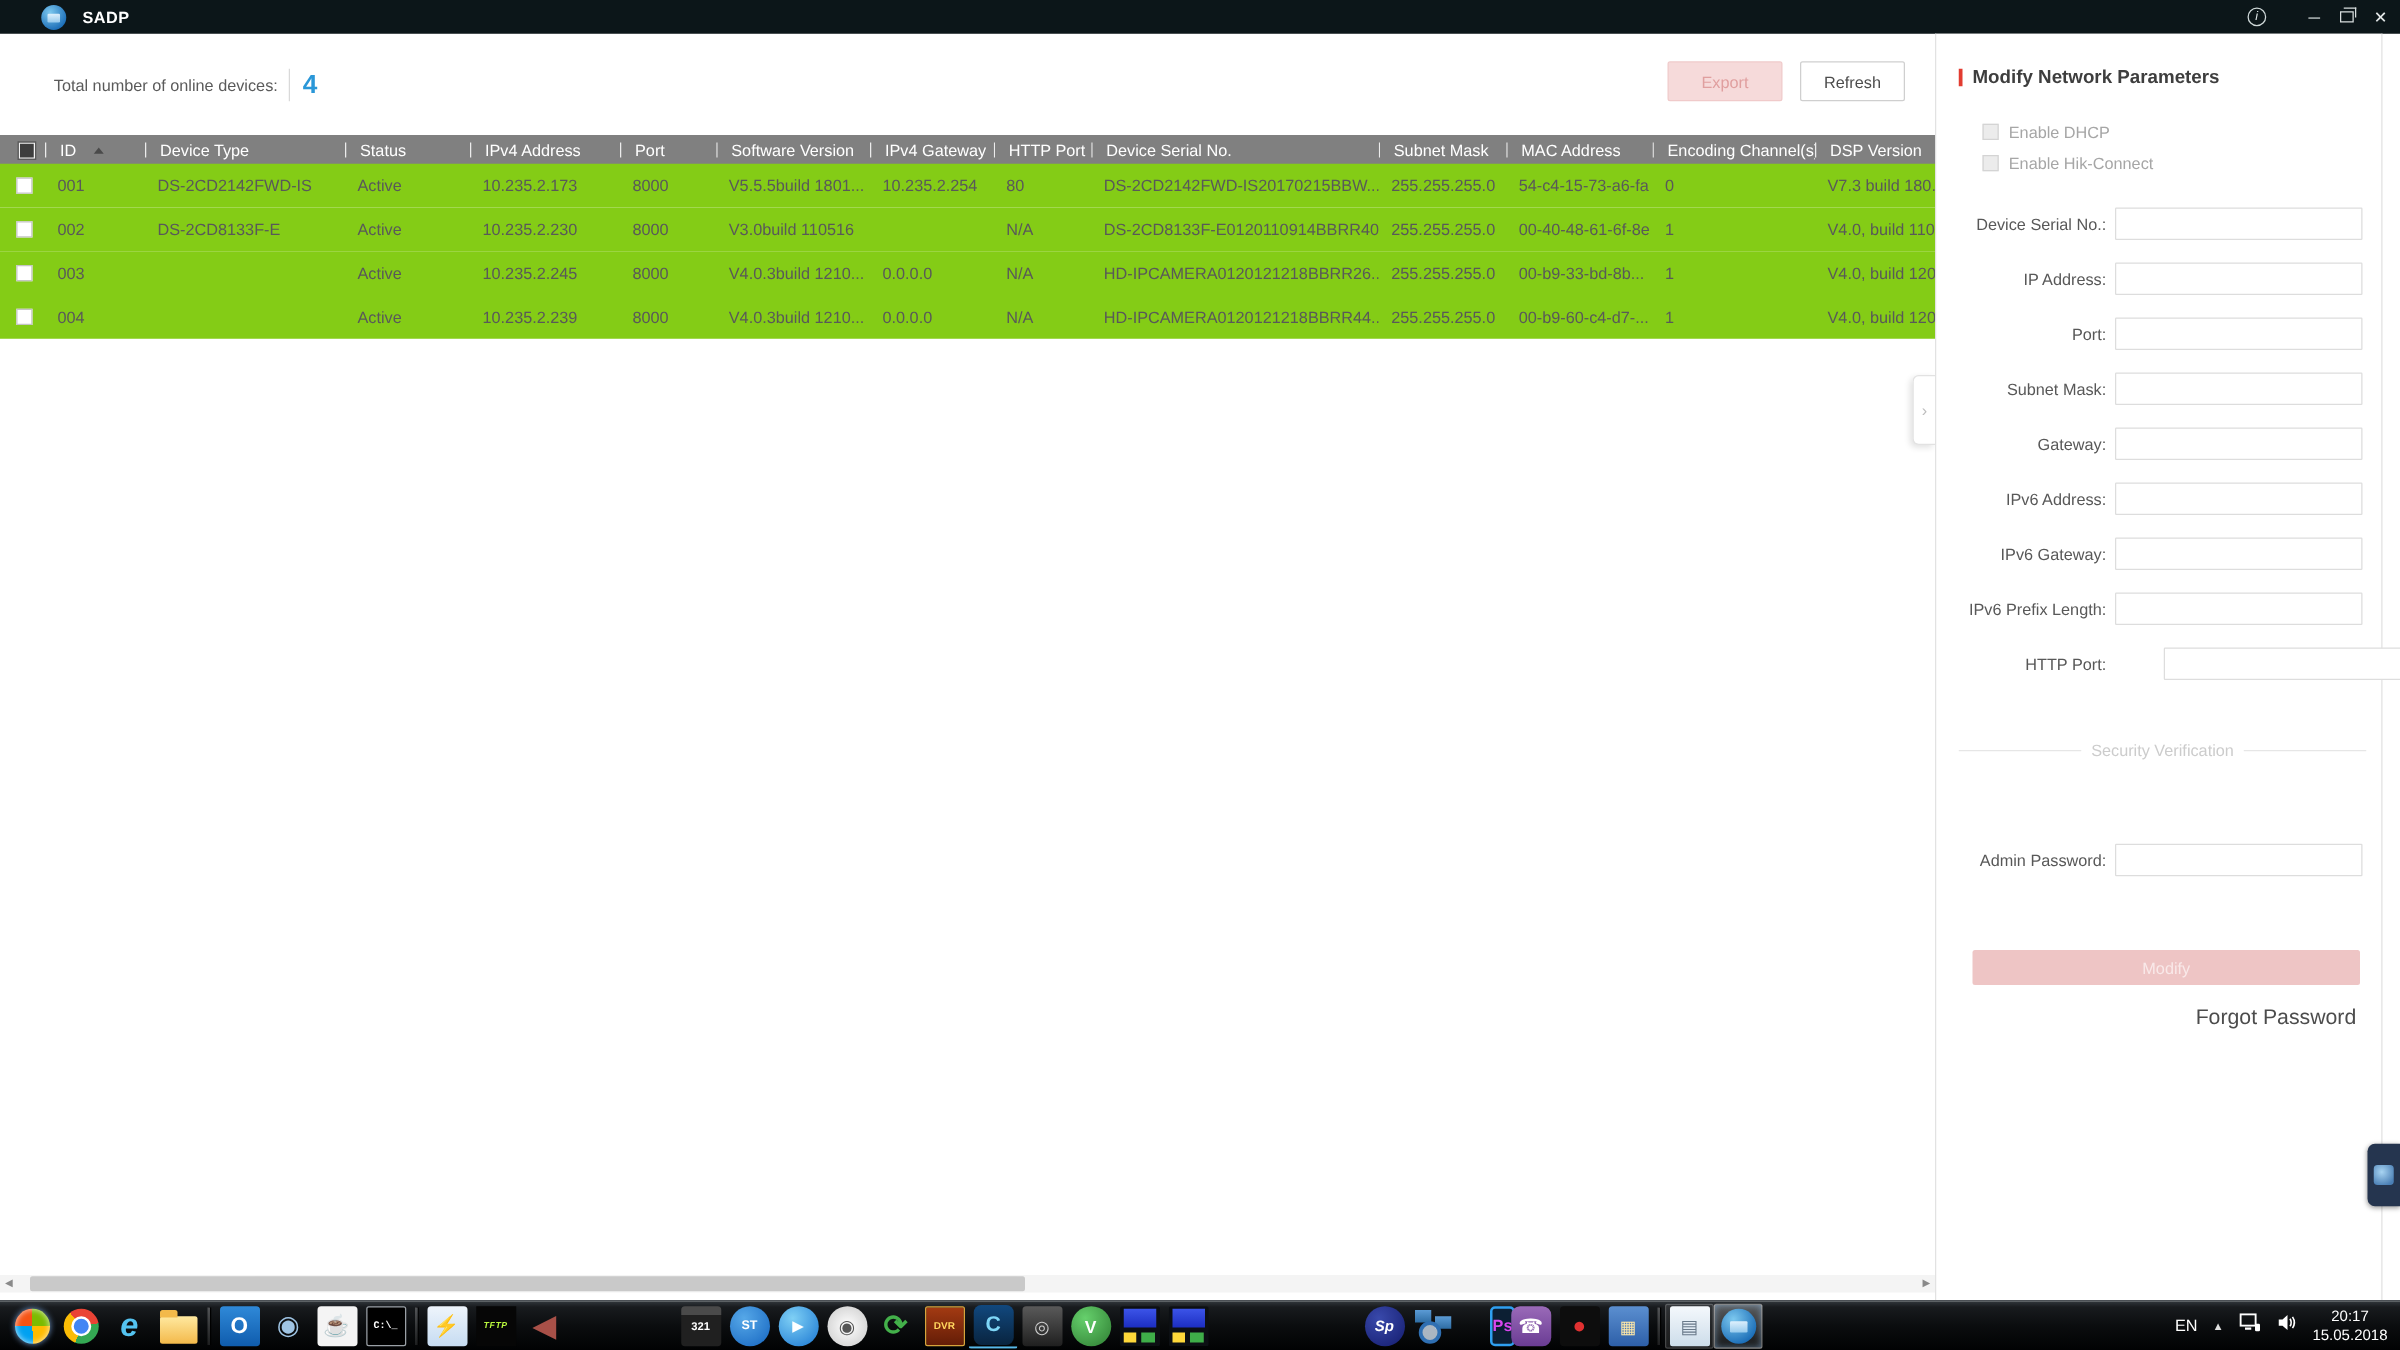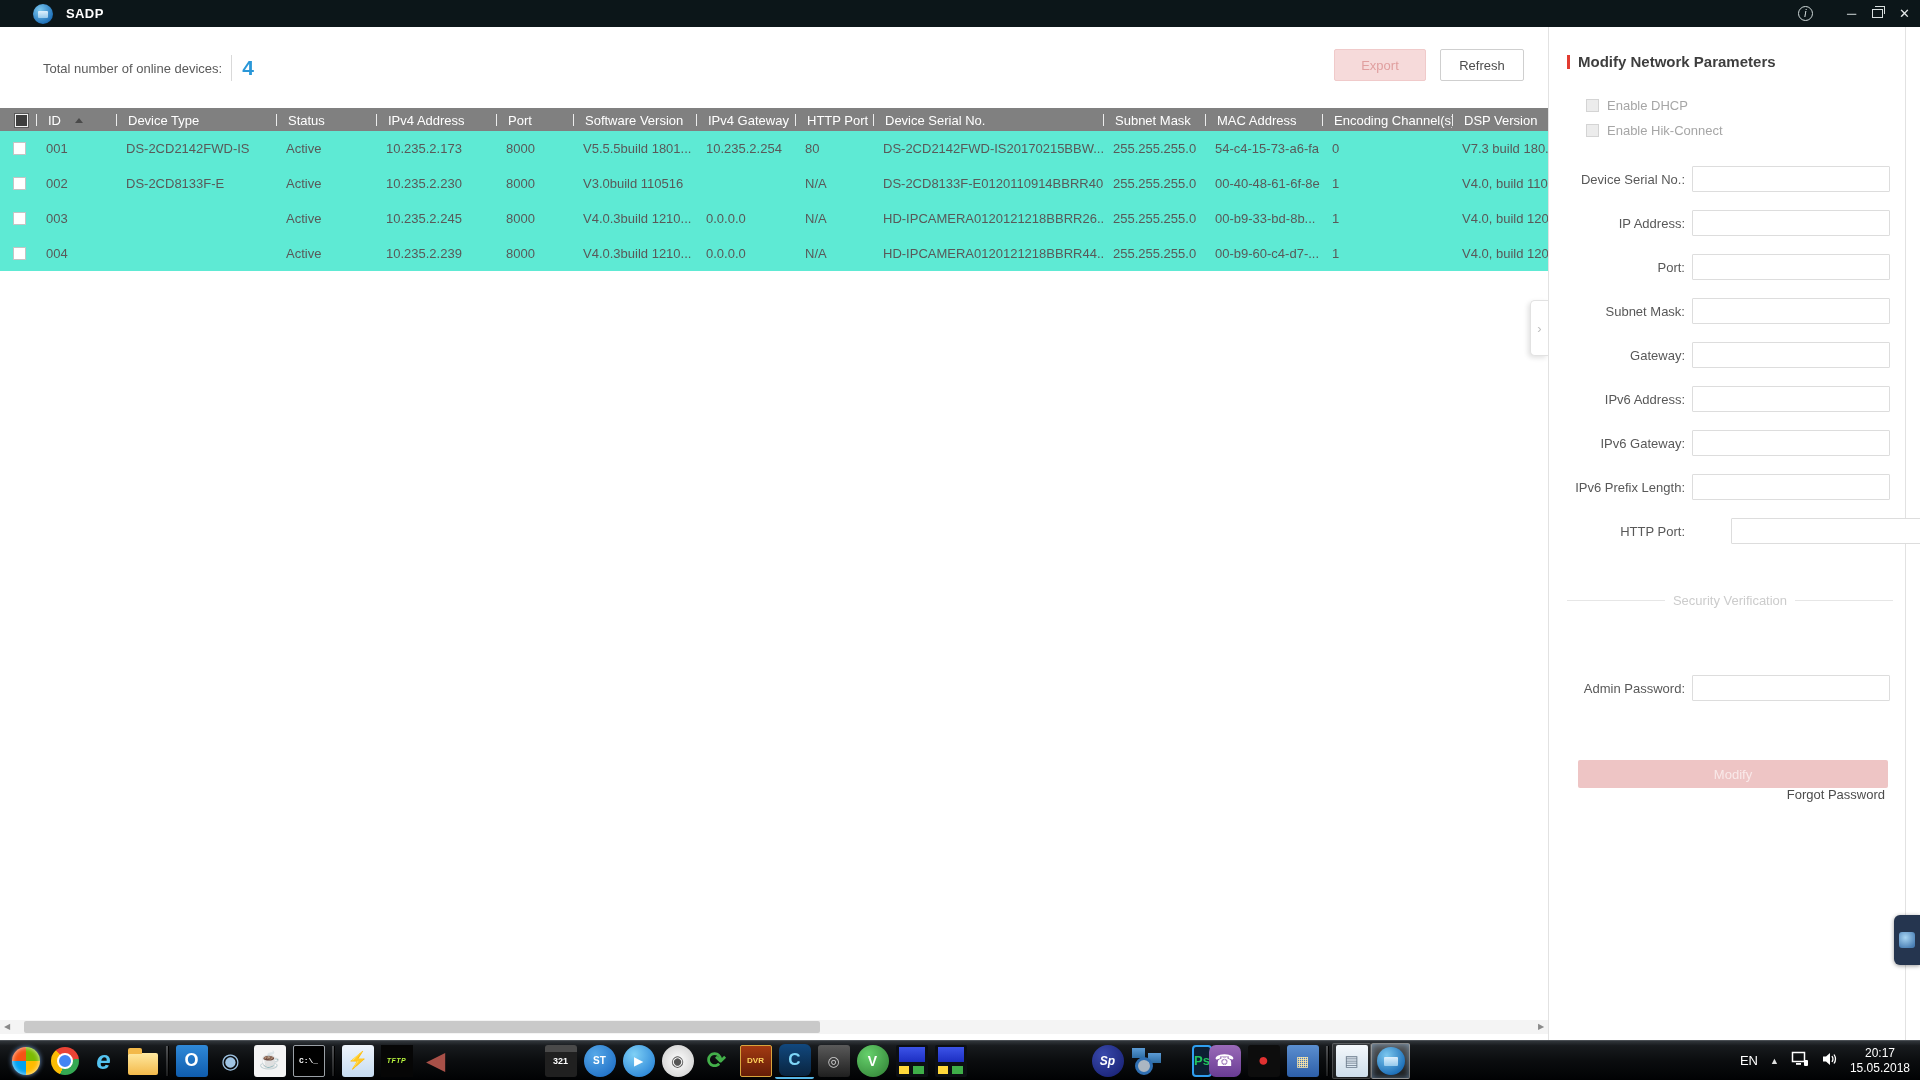--- a/index.html
+++ b/index.html
@@ -24,21 +24,21 @@
   
   .total-row { position:absolute; top:55px; left:43px; display:flex; align-items:center; }
   .total-label { font-size:13px; color:#5a5a5a; }
   .total-count { font-size:21px; font-weight:bold; color:#2a97d8; border-left:1px solid #d9d9d9; padding-left:10px; margin-left:9px; line-height:26px; }
   .btn { position:absolute; top:49px; height:32px; border-radius:2px; font-size:13px; text-align:center; line-height:31px; cursor:default; }
   .btn-export { left:1334px; width:92px; background:#f6dada; color:#e09f9f; border:1px solid #f0caca; }
   .btn-refresh { left:1440px; width:84px; background:#fff; color:#4d4d4d; border:1px solid #cfcfcf; }
 
   
   .thead { position:absolute; top:108px; left:0; width:1548px; height:24px; background:#808080; display:flex; align-items:center; }
-  .trow  { position:absolute; left:0; width:1548px; height:35px; display:flex; align-items:center; background:#5eead4; }
+  .trow  { position:absolute; left:0; width:1548px; height:35px; display:flex; align-items:center; background:#84cc16; }
   .cell { height:100%; display:flex; align-items:center; padding-left:10px; font-size:13px; color:#595959;
       white-space:nowrap; overflow:hidden; position:relative; flex:none; }
   .thead .cell { color:#fff;padding-left:12px; }
   .thead .cell.hsep::before { content:""; position:absolute; left:0; top:6px; width:1px; height:12px; background:rgba(255,255,255,.85); }
   .c0{width:36px;} .c1{width:80px;} .c2{width:160px;} .c3{width:100px;} .c4{width:120px;}
   .c5{width:77px;} .c6{width:123px;} .c7{width:99px;} .c8{width:78px;} .c9{width:230px;}
   .c10{width:102px;} .c11{width:117px;} .c12{width:130px;} .c13{width:98px;}
   .cb { width:13px; height:13px; border:1px solid #c4c4c4; background:#fff; margin-left:3px; }
   .cb.all { background:#3d3d3d; border:1px solid #f2f2f2; outline:1px solid #5a5a5a; }
   .sort-asc { width:0; height:0; border-left:4px solid transparent; border-right:4px solid transparent;
@@ -65,21 +65,21 @@
   .pcheck .plabel { font-size:13px; color:#a6a6a6; }
   .frow { position:absolute; left:18px; width:326px; height:26px; display:flex; align-items:center; }
   .flabel { width:118px; text-align:right; font-size:13px; color:#585858; margin-right:7px; flex:none; }
   .finput { width:198px; height:26px; border:1px solid #ddd; border-radius:1px; background:#fff; outline:none;
       font:13px "Liberation Sans",sans-serif; padding:0 6px; color:#444; }
   .secdiv { position:absolute; top:566px; left:18px; width:326px; display:flex; align-items:center; }
   .secdiv .line { flex:1; height:1px; background:#e6e6e6; }
   .secdiv .sectext { color:#ccc; font-size:13px; margin:0 8px; }
   .modify-btn { position:absolute; top:733px; left:29px; width:310px; height:28px; background:#eec5c5;
       border:none; border-radius:2px; color:#f9e9e9; font:13px "Liberation Sans",sans-serif; }
-  .forgot { position:absolute; top:760px; right:20px; font-size:13px; color:#4c4c4c; }
+  .forgot { position:absolute; top:777px; right:20px; font-size:17px; color:#4c4c4c; }
 
   
   .overlay-badge { position:absolute; right:0; top:915px; width:26px; height:50px; background:#25354f;
       border-radius:6px 0 0 6px; box-shadow:0 1px 4px rgba(0,0,0,.4); }
   .overlay-badge::after { content:""; position:absolute; left:5px; top:17px; width:16px; height:16px; border-radius:3px;
       background:radial-gradient(circle at 40% 35%, #a8d4f2, #4a7fb5 80%); }
 
   
   .taskbar { position:absolute; left:0; bottom:0; width:1920px; height:40px;
       background:linear-gradient(180deg,#31363b 0%, #181b1e 12%, #0b0d0f 50%, #010203 100%);
@@ -120,21 +120,21 @@
   .ipcam { background:linear-gradient(#5a5a5a,#1f1f1f); border-radius:3px; color:#cdcdcd; font-size:14px; }
   .viberv { background:radial-gradient(circle at 35% 30%, #66d06c, #2e7d32); border-radius:50%; color:#fff; font-weight:bold; font-size:14px; }
   .bluecalc { border-radius:2px; background-color:#0c0f13;
       background-image:linear-gradient(#3c54e8,#1c2ec2), linear-gradient(#ffd83a,#ffd83a), linear-gradient(#3fae49,#3fae49);
       background-size:26px 15px, 10px 8px, 11px 8px; background-position:3px 2px, 3px 21px, 17px 21px; background-repeat:no-repeat; }
   .sp { background:radial-gradient(circle at 35% 30%, #3949ab, #141c6e); border-radius:50%; color:#fff; font-weight:bold; font-style:italic; font-size:12px; }
   .netscan { background-image:linear-gradient(#5b9bd5,#2e6da4), linear-gradient(#5b9bd5,#2e6da4);
       background-size:13px 10px, 13px 10px; background-position:1px 3px, 17px 8px; background-repeat:no-repeat; }
   .netscan::after { content:""; position:absolute; left:4px; top:12px; width:12px; height:12px; border-radius:50%;
       border:3px solid #2f6fb2; background:rgba(225,240,255,.75); }
-  .ps { background:#0c1f33; border:2px solid #2f9ff0; border-radius:4px; color:#22c55e; font-weight:bold; font-size:13px;margin-left:33px; }
+  .ps { background:#0c1f33; border:2px solid #2f9ff0; border-radius:4px; color:#d946ef; font-weight:bold; font-size:13px;margin-left:33px; }
   .viber { background:linear-gradient(#9a6ab8,#6a3c94); border-radius:7px; color:#fff; font-size:16px; }
   .redball { background:#0d0d0d; border-radius:3px; color:#e03131; font-size:18px; }
   .control { background:linear-gradient(#5b8fd0,#2d5fa8); border-radius:3px; color:#ffe9a8; font-size:14px; }
   .notepad { background:linear-gradient(#f4f8fc,#cdddea); border-radius:2px; color:#6a7a8a; font-size:15px; }
   .sadporb { border-radius:50%; width:28px; height:28px; background:radial-gradient(circle at 35% 30%, #7cc8ef, #1d6fb8 75%); position:relative; }
   .sadporb::after { content:""; position:absolute; left:7px; top:10px; width:14px; height:9px;
       background:linear-gradient(#eaf6ff,#9fd0f0); border-radius:1px; opacity:.9; }
   .tray { margin-left:auto; display:flex; align-items:center; gap:12px; padding-right:10px; color:#fff; }
   .tray-lang { font-size:13px; }
   .tray-chev { font-size:9px; color:#e0e0e0; }

